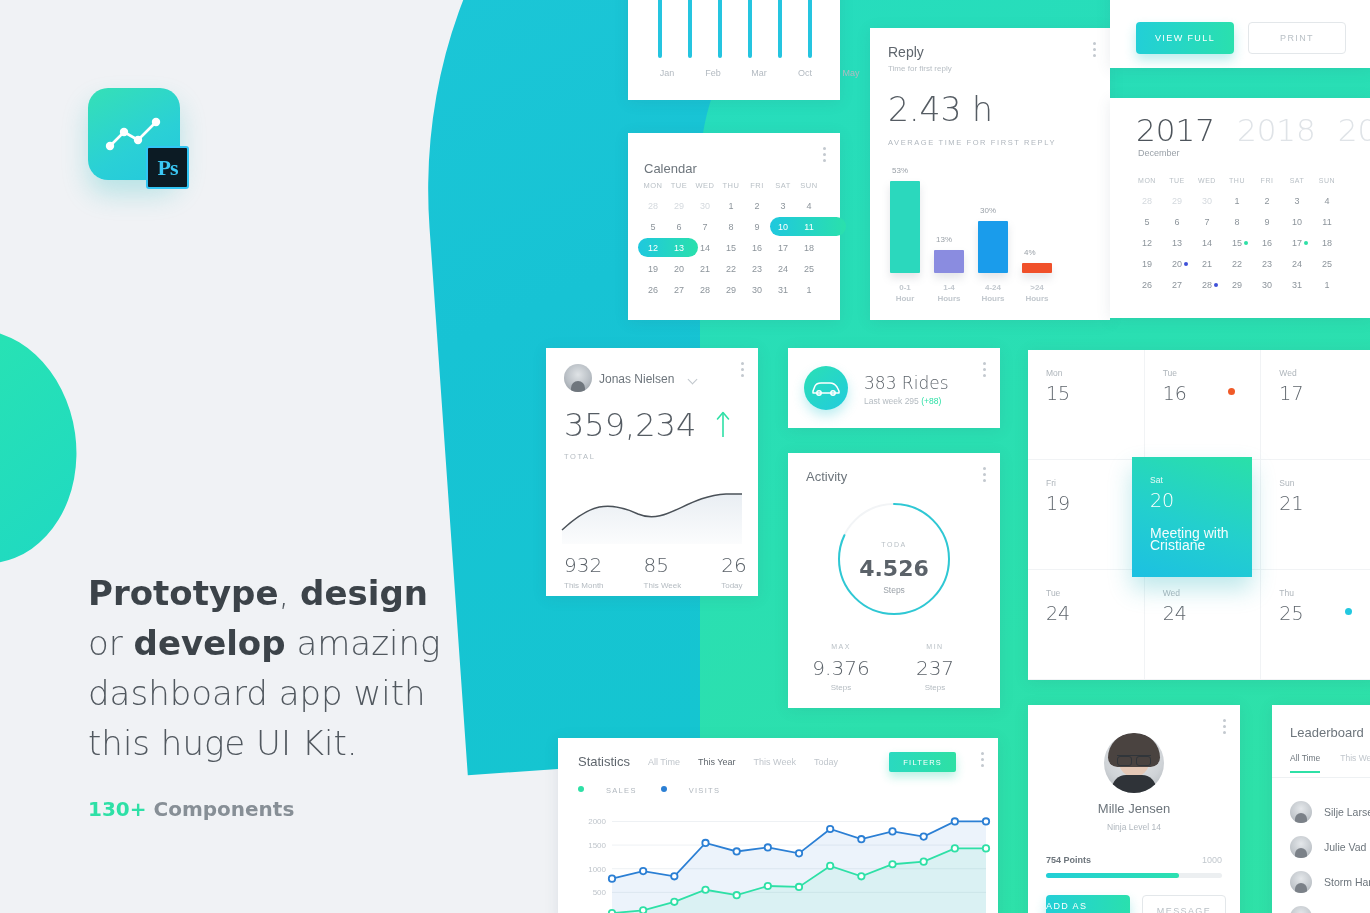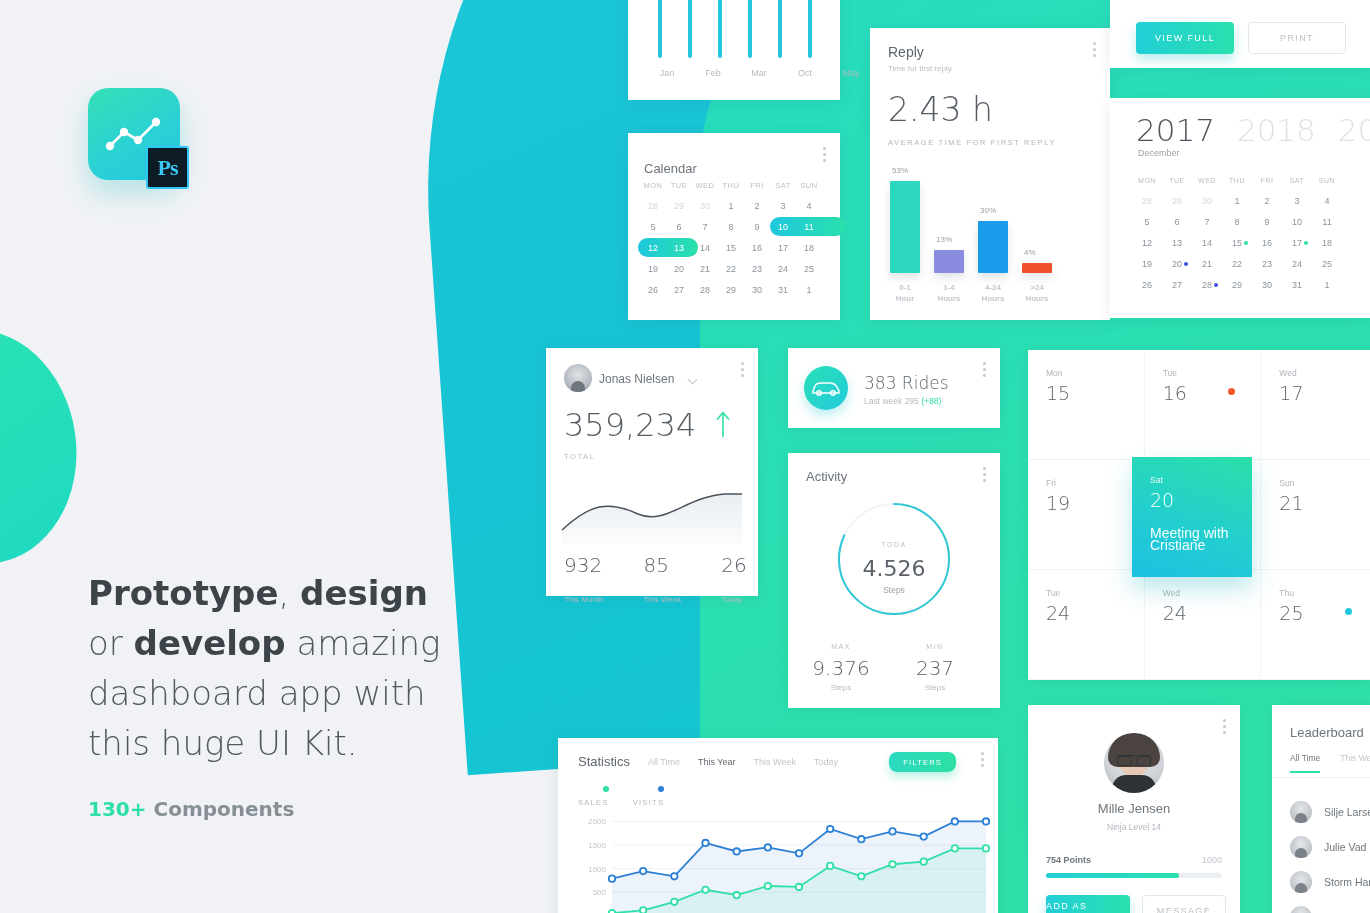--- a/index.html
+++ b/index.html
@@ -146,39 +146,39 @@
     background: radial-gradient(circle at 50% 38%, #dfe3e6 0%, #b9bfc5 55%, #8d949b 100%); overflow:hidden; }
   .avatar-sm::after{content:"";position:absolute;left:7px;top:17px;width:14px;height:14px;border-radius:50% 50% 0 0;background:#6f767d;}
   .user-name { position:absolute; left:53px; top:24px; font-size:12px; color:#6d757c; }
   .chev { position:absolute; left:143px; top:28px; width:7px; height:7px; border-right:1.3px solid #c0c6cc; border-bottom:1.3px solid #c0c6cc; transform:rotate(45deg); }
   .big-num { position:absolute; left:18px; top:58px; font-size:32px; color:#555c63; font-weight:300; font-family:"DejaVu Sans",sans-serif; }
   .arrow-up { position:absolute; left:170px; top:62px; width:14px; height:28px; }
   .total-cap { position:absolute; left:18px; top:104px; font-size:7.5px; color:#b4bbc1; letter-spacing:1.6px; }
   .spark { position:absolute; left:0; top:126px; width:212px; height:70px; }
   .stat-row { position:absolute; left:18px; top:205px; display:flex; gap:40px; }
   .stat-v { font-size:20px; color:#5a6168; font-weight:300; font-family:"DejaVu Sans",sans-serif; }
-  .stat-l { font-size:8px; color:#b4bbc1; margin-top:18px; }
+  .stat-l { font-size:8px; color:#b4bbc1; margin-top:4px; }
 
   
   #card-rides { left: 788px; top: 348px; width: 212px; height: 80px; }
   .rides-circle {
     position:absolute; left:16px; top:18px; width:44px; height:44px; border-radius:50%;
     background: linear-gradient(140deg,#2ae0b4 0%, #22cbde 100%);
     box-shadow:0 6px 12px rgba(40,200,210,.30);
   }
   .rides-title { position:absolute; left:76px; top:25px; font-size:17px; color:#5c636a; font-weight:300; font-family:"DejaVu Sans",sans-serif; }
   .rides-sub { position:absolute; left:76px; top:48px; font-size:8.5px; color:#b4bbc1; }
   .rides-sub b { color:#2ee0a6; font-weight:400; }
 
   
   #card-activity { left: 788px; top: 453px; width: 212px; height: 255px; }
   #card-activity .card-title { position:absolute; left:18px; top:16px; }
   .ring { position:absolute; left:48px; top:48px; width:116px; height:116px; }
   .ring-cap { position:absolute; left:0; right:0; top:88px; text-align:center; font-size:7px; color:#b9c0c6; letter-spacing:1.5px; }
-  .ring-val { position:absolute; left:0; right:0; top:103px; text-align:center; font-size:22px; color:#5b6269; font-weight:400; font-family:"DejaVu Sans",sans-serif; }
+  .ring-val { position:absolute; left:0; right:0; top:103px; text-align:center; font-size:22px; color:#5b6269; font-weight:700; font-family:"DejaVu Sans",sans-serif; }
   .ring-unit { position:absolute; left:0; right:0; top:132px; text-align:center; font-size:8.5px; color:#9aa1a8; }
   .mm { position:absolute; top:190px; width:106px; text-align:center; }
   .mm .cap { font-size:7px; color:#b9c0c6; letter-spacing:1.5px; }
   .mm .val { font-size:20px; color:#5b6269; font-weight:300; margin-top:6px; font-family:"DejaVu Sans",sans-serif; }
   .mm .unit { font-size:8px; color:#b4bbc1; margin-top:3px; }
 
   
   #card-week { left: 1028px; top: 350px; width: 350px; height: 330px; background:#fff; }
   .wgrid { position:absolute; inset:0; display:grid; grid-template-columns:repeat(3,1fr); grid-template-rows:repeat(3,1fr); }
   .wcell { border-right:1px solid #f1f3f5; border-bottom:1px solid #f1f3f5; position:relative; }
@@ -194,27 +194,27 @@
   .wevent .dnum { position:absolute; left:18px; top:32px; font-size:19px; font-weight:300; font-family:"DejaVu Sans",sans-serif; }
   .wevent .desc { position:absolute; left:18px; top:70px; font-size:14px; line-height:12px; opacity:.95; }
 
   
   #card-stats { left: 558px; top: 738px; width: 440px; height: 185px; }
   .stats-head { position:absolute; left:20px; top:16px; display:flex; align-items:center; gap:18px; }
   .stats-head .ttl { font-size:13px; color:#5f666d; }
   .stats-head .tab { font-size:9px; color:#c0c6cc; }
   .stats-head .tab.active { color:#5f666d; }
   .filters-btn {
-    position:absolute; right:42px; top:14px; height:20px; padding:8px 14px; border-radius:8px;
+    position:absolute; right:42px; top:14px; height:20px; padding:8px 14px; border-radius:2px;
     background: linear-gradient(90deg,#2ad9c0 0%, #2ee0a4 100%); color:#fff;
     font-size:7.5px; letter-spacing:1.2px; display:flex; align-items:center;
     box-shadow:0 5px 10px rgba(40,210,170,.32);
   }
   .legend { position:absolute; left:20px; top:48px; display:flex; gap:24px; align-items:center; }
-  .legend .li { display:flex; align-items:flex-end; gap:6px; font-size:7.5px; color:#b0b7be; letter-spacing:1.3px;flex-direction:column; }
+  .legend .li { display:flex; align-items:flex-start; gap:22px; font-size:7.5px; color:#b0b7be; letter-spacing:1.3px; }
   .legend .sw { width:6px; height:6px; border-radius:50%; }
   .stats-plot { position:absolute; left:14px; top:66px; width:420px; height:120px; }
 
   
   #card-profile { left: 1028px; top: 705px; width: 212px; height: 230px; }
   .prof-ava {
     position:absolute; left:76px; top:28px; width:60px; height:60px; border-radius:50%;
     background: radial-gradient(circle at 50% 35%, #e8eaec 0%, #cfd3d7 60%, #a9aeb3 100%);
     overflow:hidden;
   }

